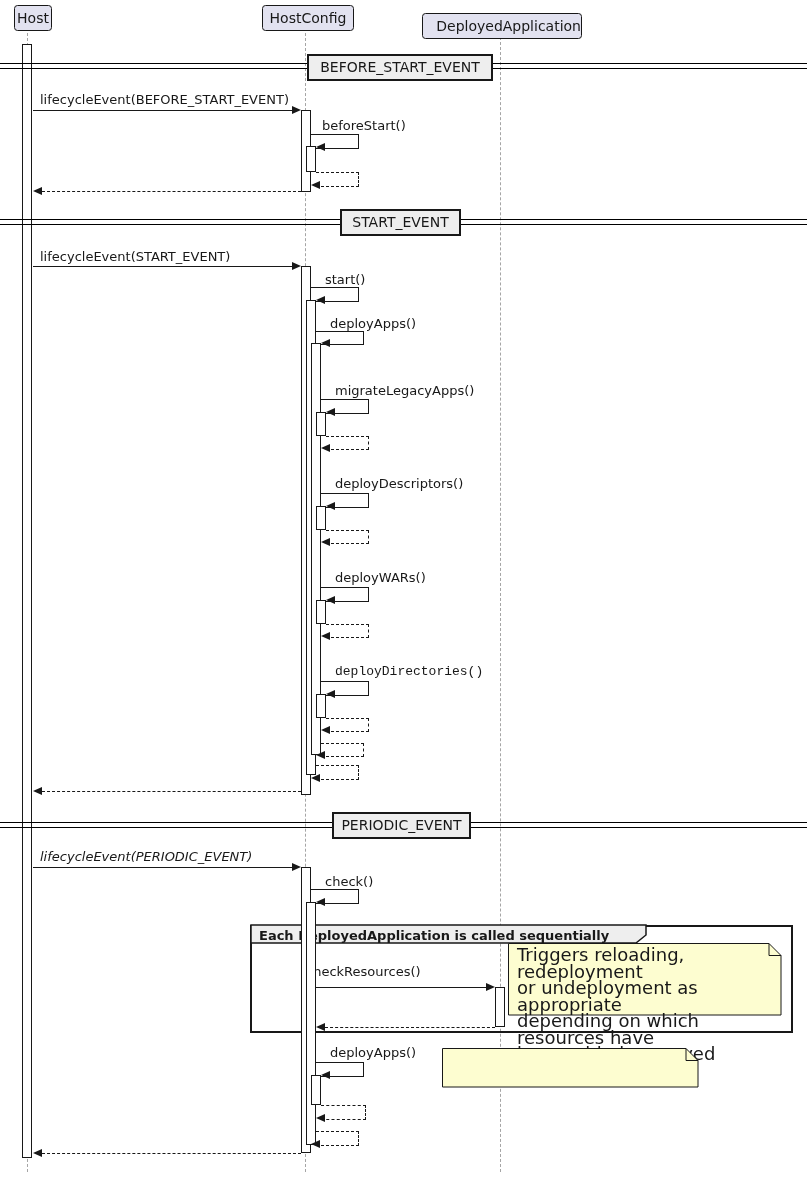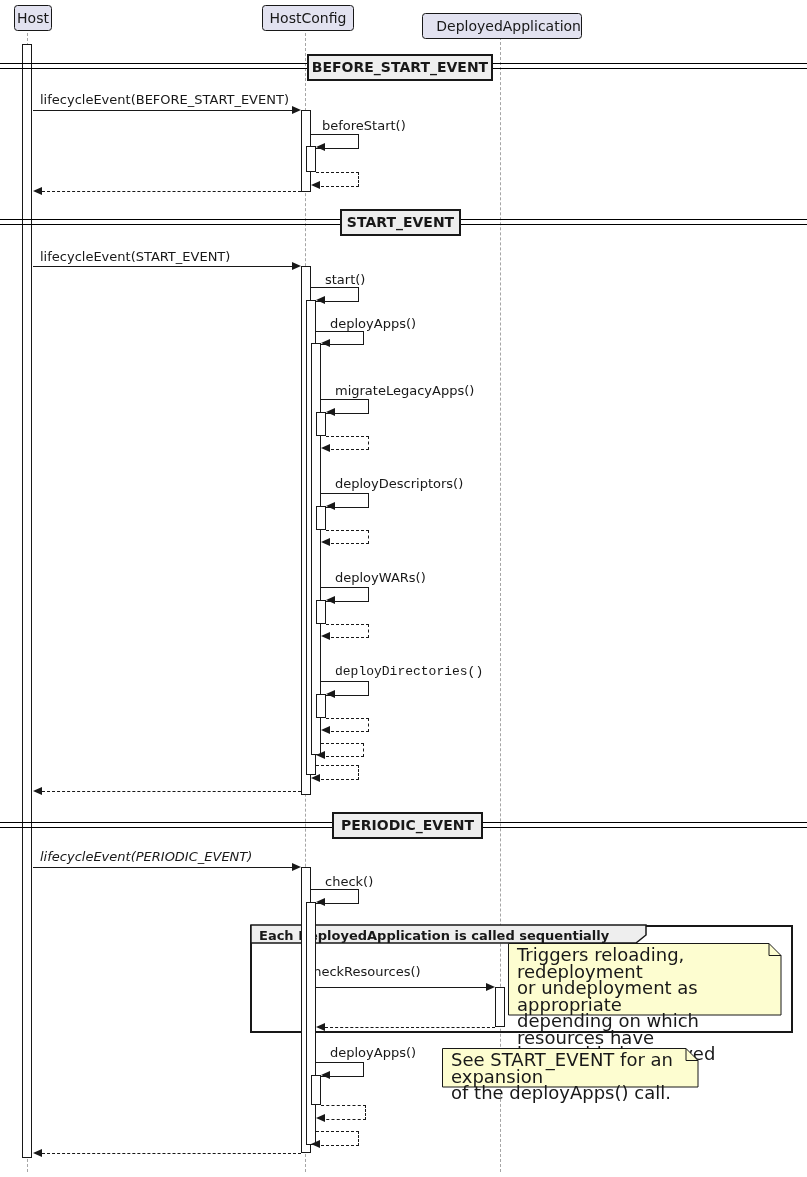--- a/index.html
+++ b/index.html
@@ -7,21 +7,21 @@
     font-family:"DejaVu Sans","Liberation Sans",sans-serif;color:#181818;overflow:hidden;}
   .abs{position:absolute;}
   .lifeline{position:absolute;width:0;border-left:1px dashed #a5a5a5;}
   .bar{position:absolute;width:8px;background:#ffffff;border:1px solid #181818;}
   .pbox{position:absolute;height:24px;background:#E2E2F0;border:1.5px solid #181818;
     border-radius:3.5px;text-align:center;line-height:24px;font-size:14px;}
   .divln{position:absolute;left:0;width:807px;height:4px;
     border-top:1px solid #000;border-bottom:1px solid #000;}
   .divbox{position:absolute;box-sizing:border-box;height:27px;background:#EEEEEE;
     border:2px solid #181818;text-align:center;line-height:23px;
-    font-size:14px;font-weight:bold;}
+    font-size:14px;font-weight:normal;}
   .lbl{position:absolute;font-size:13px;white-space:nowrap;line-height:15px;}
   .hl{position:absolute;height:0;border-top:1px solid #181818;}
   .hl.d{border-top-style:dashed;}
   .sc{position:absolute;border:1px solid #181818;border-left:none;}
   .sc.d{border-style:dashed;border-left:none;}
   .ah-l{position:absolute;width:0;height:0;border-top:4px solid transparent;
     border-bottom:4px solid transparent;border-right:9px solid #181818;}
   .ah-r{position:absolute;width:0;height:0;border-top:4px solid transparent;
     border-bottom:4px solid transparent;border-left:9px solid #181818;}
   .grp-frame{position:absolute;box-sizing:border-box;border:2px solid #181818;}
@@ -49,22 +49,20 @@
   </svg>
   <div class="note-text" style="left:517px;top:947px;width:258px;">Triggers reloading, redeployment
 or undeployment as appropriate
 depending on which resources have
 been added, removed and/or changed.</div>
 
   <svg class="abs" style="left:442px;top:1048px;" width="257" height="40">
     <path d="M0.5,0.5 H244 L256,12.5 V39 H0.5 Z" fill="#FDFDD0" stroke="#181818"></path>
     <path d="M244,0.5 V12.5 H256" fill="none" stroke="#181818"></path>
   </svg>
-  <div class="note-text" style="left:451px;top:1052px;width:245px;">See START_EVENT for an expansion
-of the deployApps() call.</div>
 
   <div class="lbl" style="left:40px;top:92px;">lifecycleEvent(BEFORE_START_EVENT)</div>
   <div class="lbl" style="left:322px;top:118px;">beforeStart()</div>
   <div class="lbl" style="left:40px;top:249px;">lifecycleEvent(START_EVENT)</div>
   <div class="lbl" style="left:325px;top:272px;">start()</div>
   <div class="lbl" style="left:330px;top:316px;">deployApps()</div>
   <div class="lbl" style="left:335px;top:383px;">migrateLegacyApps()</div>
   <div class="lbl" style="left:335px;top:476px;">deployDescriptors()</div>
   <div class="lbl" style="left:335px;top:570px;">deployWARs()</div>
   <div class="lbl" style="left:335px;top:664px;font-family:Liberation Mono, monospace;">deployDirectories()</div>
@@ -143,19 +141,19 @@
   <div class="ah-l" style="left:321px;top:1071px;"></div>
   <div class="ah-l" style="left:316px;top:1114px;"></div>
   <div class="ah-l" style="left:311px;top:1140px;"></div>
   <div class="ah-l" style="left:33px;top:1149px;"></div>
 
   <div class="divln" style="top:63px;"></div>
   <div class="divbox" style="left:307px;top:54px;width:186px;">BEFORE_START_EVENT</div>
   <div class="divln" style="top:219px;"></div>
   <div class="divbox" style="left:340px;top:209px;width:121px;">START_EVENT</div>
   <div class="divln" style="top:822px;"></div>
-  <div class="divbox" style="left:332px;top:812px;width:151px;">PERIODIC_EVENT</div>
+  <div class="divbox" style="left:332px;top:812px;width:139px;">PERIODIC_EVENT</div>
 
   <div class="pbox" style="left:14px;top:5px;width:36px;">Host</div>
   <div class="pbox" style="left:262px;top:5px;width:90px;">HostConfig</div>
   <div class="pbox" style="left:422px;top:13px;width:158px;text-align:right;">DeployedApplication</div>
 
 </div>
 
 </body></html>

